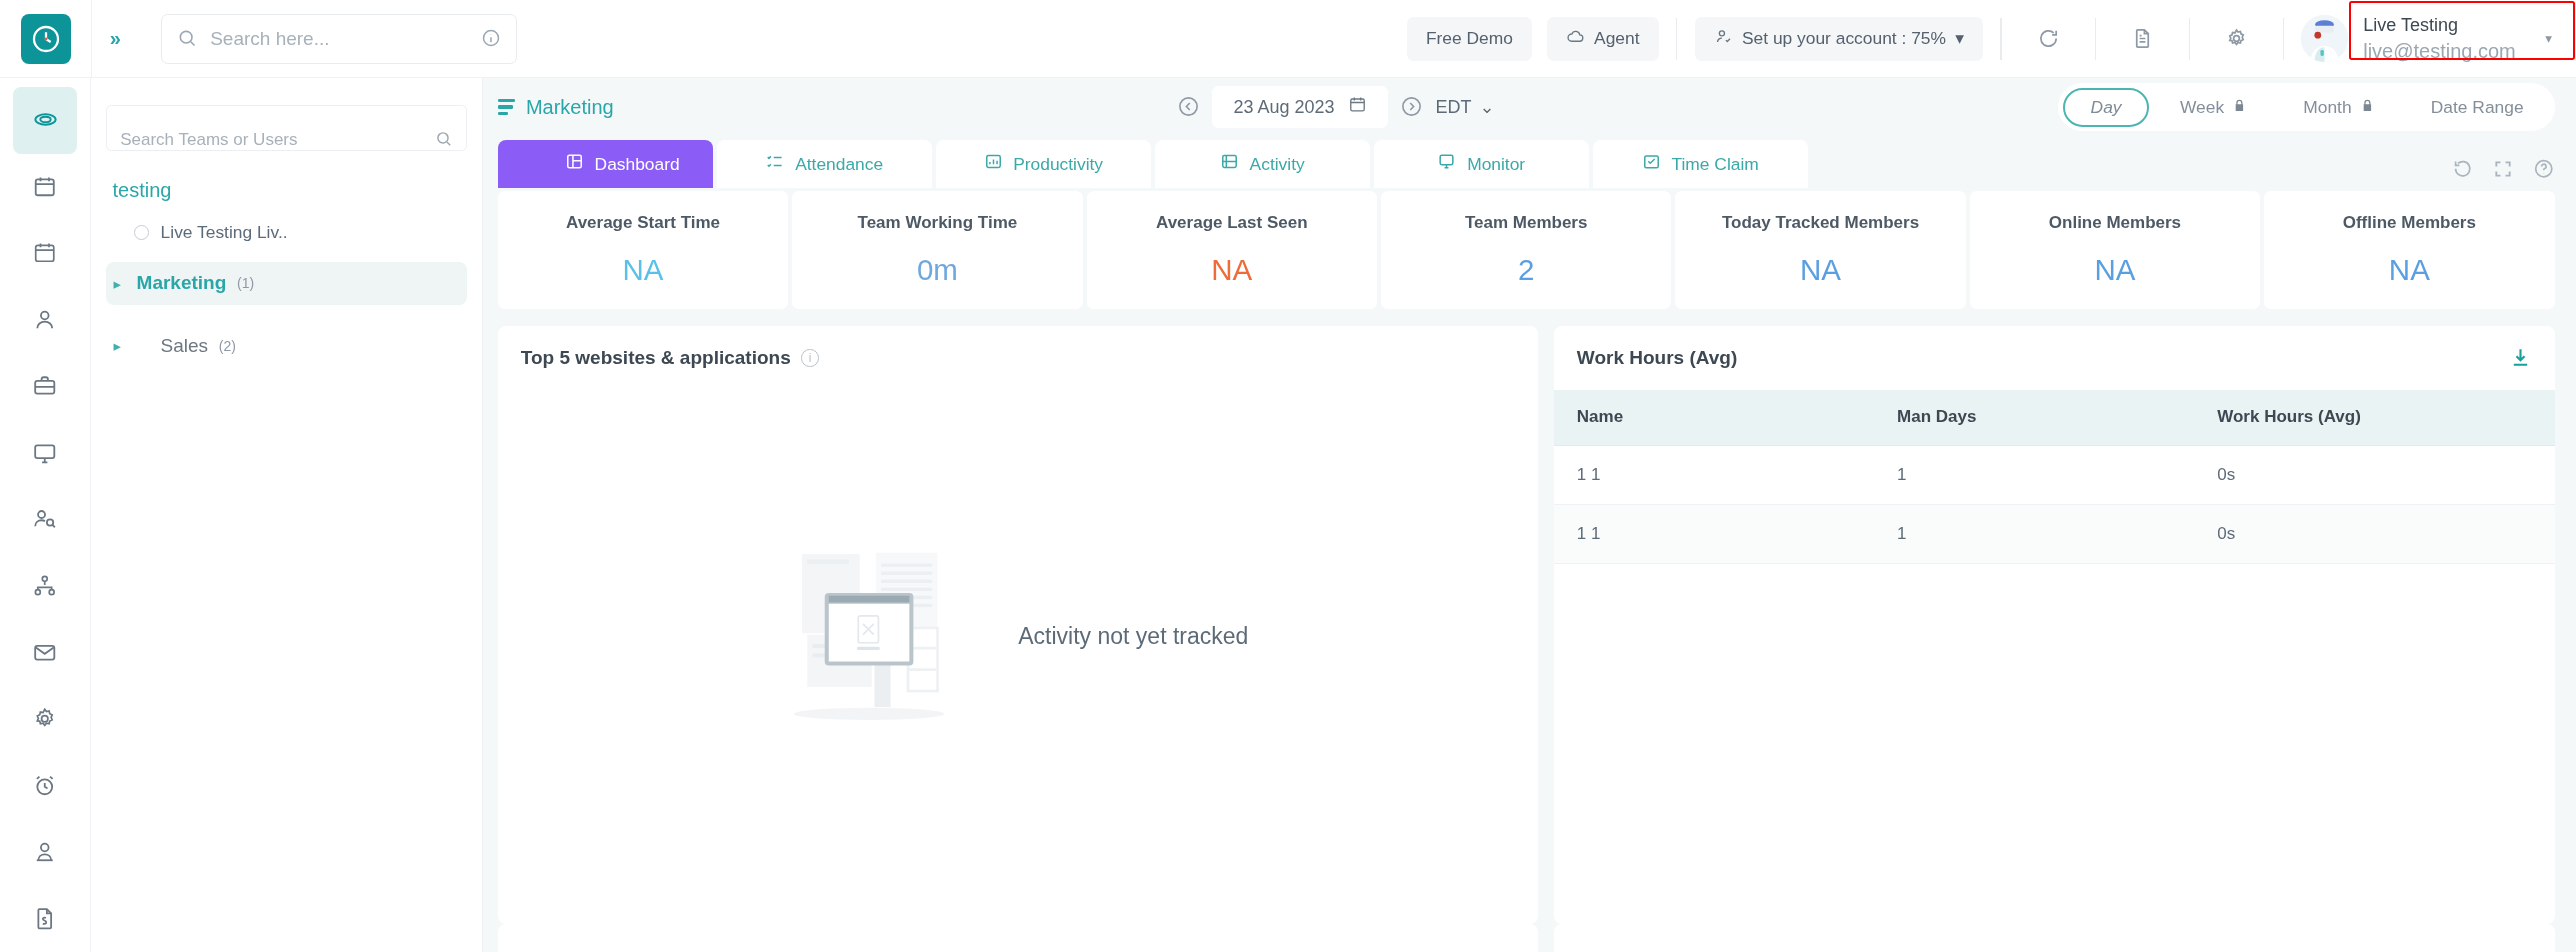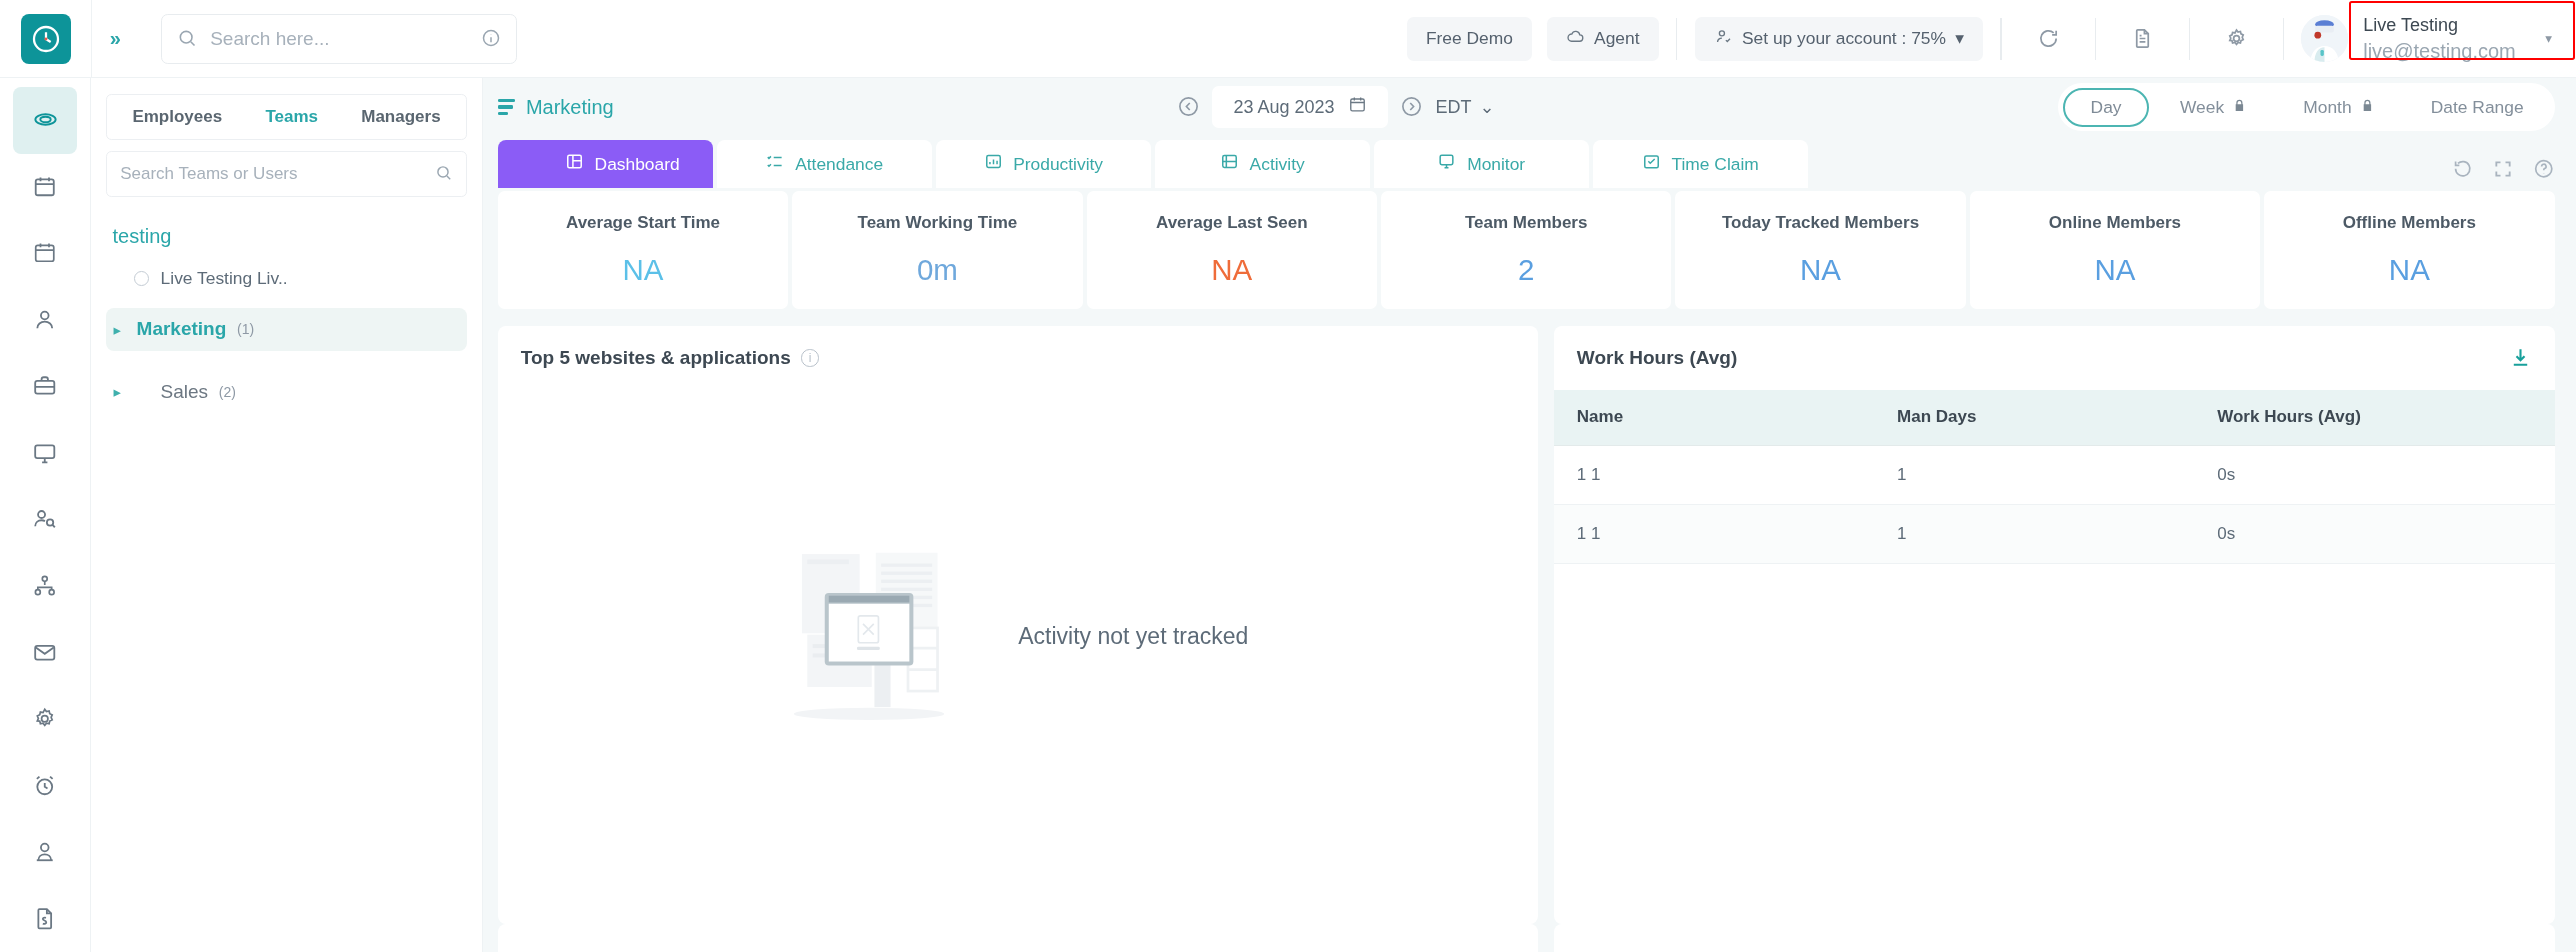--- a/index.html
+++ b/index.html
@@ -92,21 +92,21 @@
   }
   .seg {
     height: 46px; border: 1.3px solid #eceff2; border-radius: 5.4px;
     display: flex; align-items: center; justify-content: space-around;
     padding: 0 4px;
   }
   .seg-item { font-size: 17px; color: #5a6670; font-weight: 700; }
   .seg-item.active { color: #2aa6a9; }
   .team-search {
     margin-top: 10.7px; height: 46px; border: 1.3px solid #eceff2; border-radius: 5.4px;
-    display: flex; align-items: center; padding: 0 13.4px;
+    display: flex; align-items: flex-end; padding: 0 13.4px;
   }
   .team-search input {
     flex: 1; border: none; outline: none; background: transparent;
     font-size: 17px; color: #5d6b78; font-family: "Liberation Sans", sans-serif;
   }
   .team-search input::placeholder { color: #a7b1bb; }
   .tree { margin-top: 28px; }
   .tree-root { font-size: 20px; color: #2aa6a9; padding-left: 6.7px; }
   .tree-user {
     display: flex; align-items: center; gap: 12px;
@@ -145,21 +145,21 @@
   }
   .tz { display: flex; align-items: center; gap: 8px; font-size: 18px; color: #5d6b78; }
   .range-group {
     margin-left: auto; background: #ffffff; border-radius: 24px; height: 48px;
     display: flex; align-items: center; padding: 0 5.4px; gap: 5.4px;
   }
   .range-item {
     height: 39px; padding: 0 25.5px; border-radius: 20px;
     display: flex; align-items: center; gap: 8px; font-size: 17.4px; color: #838f9b;
   }
-  .range-item.active { border: 2px solid #4cb5b2; color: #7f8b97; }
+  .range-item.active { border: 2px solid #4cb5b2; color: #7f8b97; font-style: italic; }
 
   
   .tabs-row { display: flex; align-items: flex-end; padding: 0 21.5px 0 14.8px; height: 52px; }
   .tab {
     height: 48px; min-width: 215px; background: #ffffff;
     border-radius: 8px 8px 0 0; margin-right: 4px;
     display: flex; align-items: center; justify-content: center; gap: 10.7px;
     font-size: 17.4px; color: #3aa9a8;
   }
   .tab.active { background: #8b5cf6; color: #ffffff; padding-left: 34px; }
@@ -423,25 +423,20 @@
           <svg width="25.5" height="25.5" viewBox="0 0 24 24" fill="none" stroke="#6b7884" stroke-width="1.7">
             <path d="M14 3H7a1 1 0 0 0-1 1v16a1 1 0 0 0 1 1h10a1 1 0 0 0 1-1V7z"></path>
               <path d="M14 3v4h4"></path>
             <path d="M10.2 16.6c1.6.7 3.2-.1 3.2-1.4 0-1.9-3.2-1.2-3.2-2.9 0-1.1 1.4-1.8 2.9-1.2"></path>
           </svg>
         </span>
       </div>
     </div>
 
     <div class="teams">
-      <div class="seg">
-        <span class="seg-item">Employees</span>
-        <span class="seg-item active">Teams</span>
-        <span class="seg-item">Managers</span>
-      </div>
       <div class="team-search">
         <input type="text" value="" placeholder="Search Teams or Users" style="">
         <span>
           <svg width="17.4" height="17.4" viewBox="0 0 24 24" fill="none" stroke="#9aa6b1" stroke-width="2">
             <circle cx="11" cy="11" r="7"></circle>
               <path d="M16.5 16.5 21 21"></path>
           </svg>
         </span>
       </div>
 

